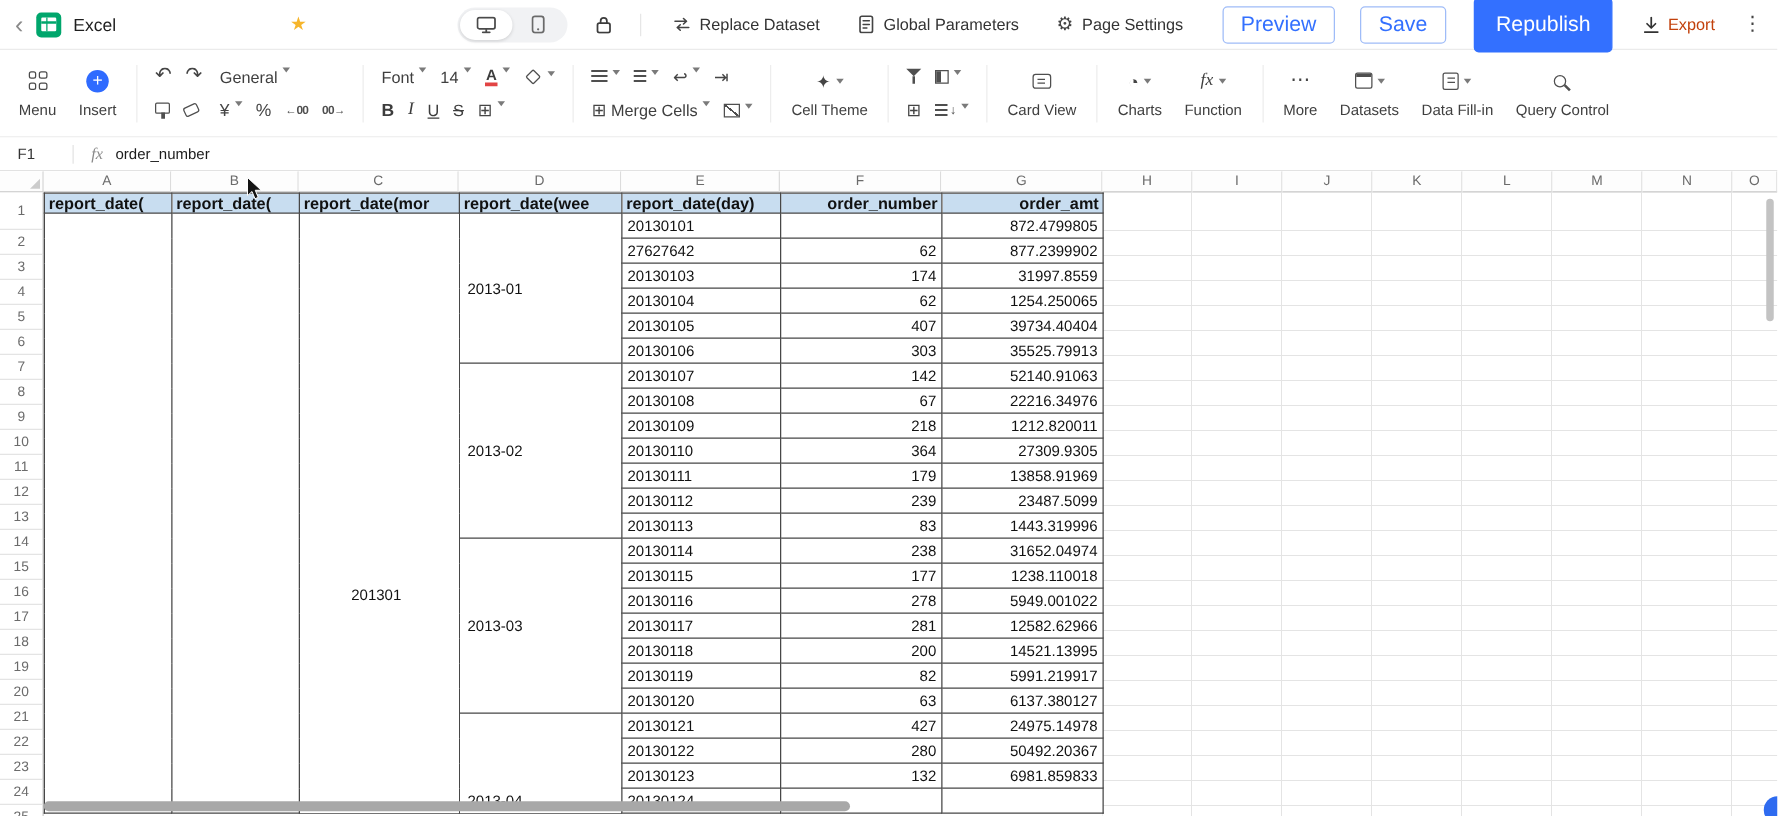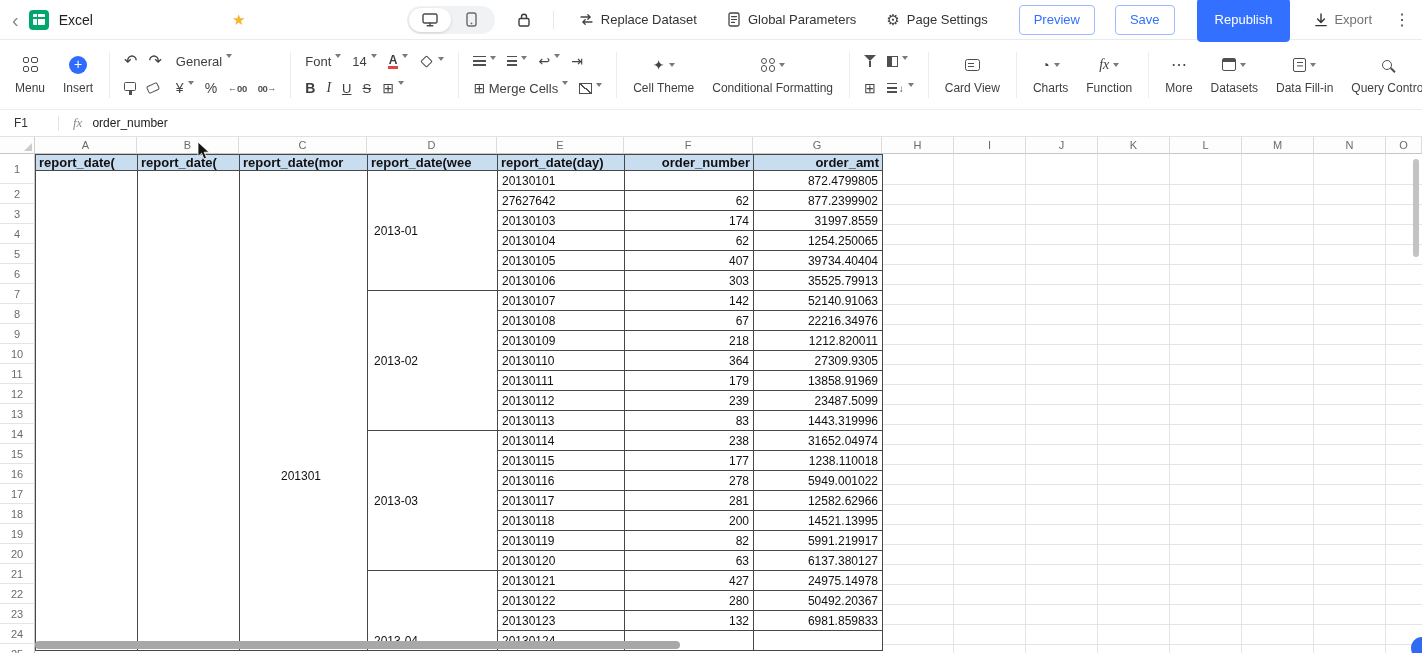--- a/index.html
+++ b/index.html
@@ -16,24 +16,24 @@
   .title{font-size:14px;color:#1f1f1f;margin-left:2px}
   .star{position:absolute;left:232px;top:12px;color:#f6b52b;font-size:15px;line-height:1}
   .device-toggle{margin-left:auto;background:#f1f2f4;border-radius:15px;height:28px;display:flex;align-items:center;padding:2px}
   .seg{width:42px;height:24px;border-radius:12px;display:flex;align-items:center;justify-content:center}
   .seg.active{background:#fff;box-shadow:0 1px 3px rgba(0,0,0,.14)}
   .lockbtn{margin:0 8px 0 14px;display:flex;align-items:center}
   .tb-divider{width:1px;height:18px;background:#e6e6e6;margin:0 6px}
   .tb-item{display:flex;align-items:center;gap:7px;padding:0 11px;font-size:13px;color:#333;white-space:nowrap}
   .gear{font-size:15px;color:#444;line-height:1}
   button{font-family:inherit;background:none;border:none;cursor:default}
-  .btn{height:30px;border-radius:4px;font-size:13px;display:inline-flex;align-items:center;justify-content:center;padding:0 14px;white-space:nowrap}
+  .btn{height:30px;border-radius:4px;font-size:17px;display:inline-flex;align-items:center;justify-content:center;padding:0 14px;white-space:nowrap}
   .btn.ghost{border:1px solid #9fbcf8;color:#3370ff;background:#fff;margin-left:12px}
   .btn.primary{background:#3370ff;border:1px solid #3370ff;color:#fff;margin-left:14px;height:44px;padding:0 17px}
-  .export{display:flex;align-items:center;gap:6px;font-size:13px;color:#737373;margin-left:16px;white-space:nowrap}
+  .export{display:flex;align-items:center;gap:6px;font-size:13px;color:#c2410c;margin-left:16px;white-space:nowrap}
   .kebab{font-size:16px;color:#444;margin-left:14px;line-height:1}
 
   
   .toolbar{height:70px;border-bottom:1px solid #ececec;display:flex;align-items:center;padding:0 6px;background:#fff}
   .stack{display:flex;flex-direction:column;align-items:center;justify-content:center;gap:6px;padding:0 9px}
   .stack .icn{height:20px;display:flex;align-items:center;justify-content:center}
   .stack .lbl{font-size:12px;color:#3f3f3f;white-space:nowrap}
   .group{display:flex;flex-direction:column;gap:8px;padding:0 7px}
   .mrow{display:flex;align-items:center;gap:11px;height:19px;font-size:13px;color:#3f3f3f;white-space:nowrap}
   .mrow-item{display:flex;align-items:flex-start}
@@ -289,32 +289,20 @@
   </div>
   <span class="vdiv"></span>
 
   <div class="stack">
     <span class="icn">
         <span class="glyph">✦</span>
         <span class="caret"></span>
       </span>
     <span class="lbl">Cell Theme</span>
   </div>
-  <div class="stack">
-    <span class="icn">
-        <span class="ic-88">
-          <i></i>
-          <i></i>
-          <i></i>
-          <i></i>
-        </span>
-        <span class="caret"></span>
-      </span>
-    <span class="lbl">Conditional Formatting</span>
-  </div>
   <span class="vdiv"></span>
 
   <div class="group">
     <div class="mrow">
       <span class="ic-funnel"></span>
       <span class="mrow-item">
           <span class="ic-half"></span>
           <span class="caret"></span>
         </span>
     </div>

